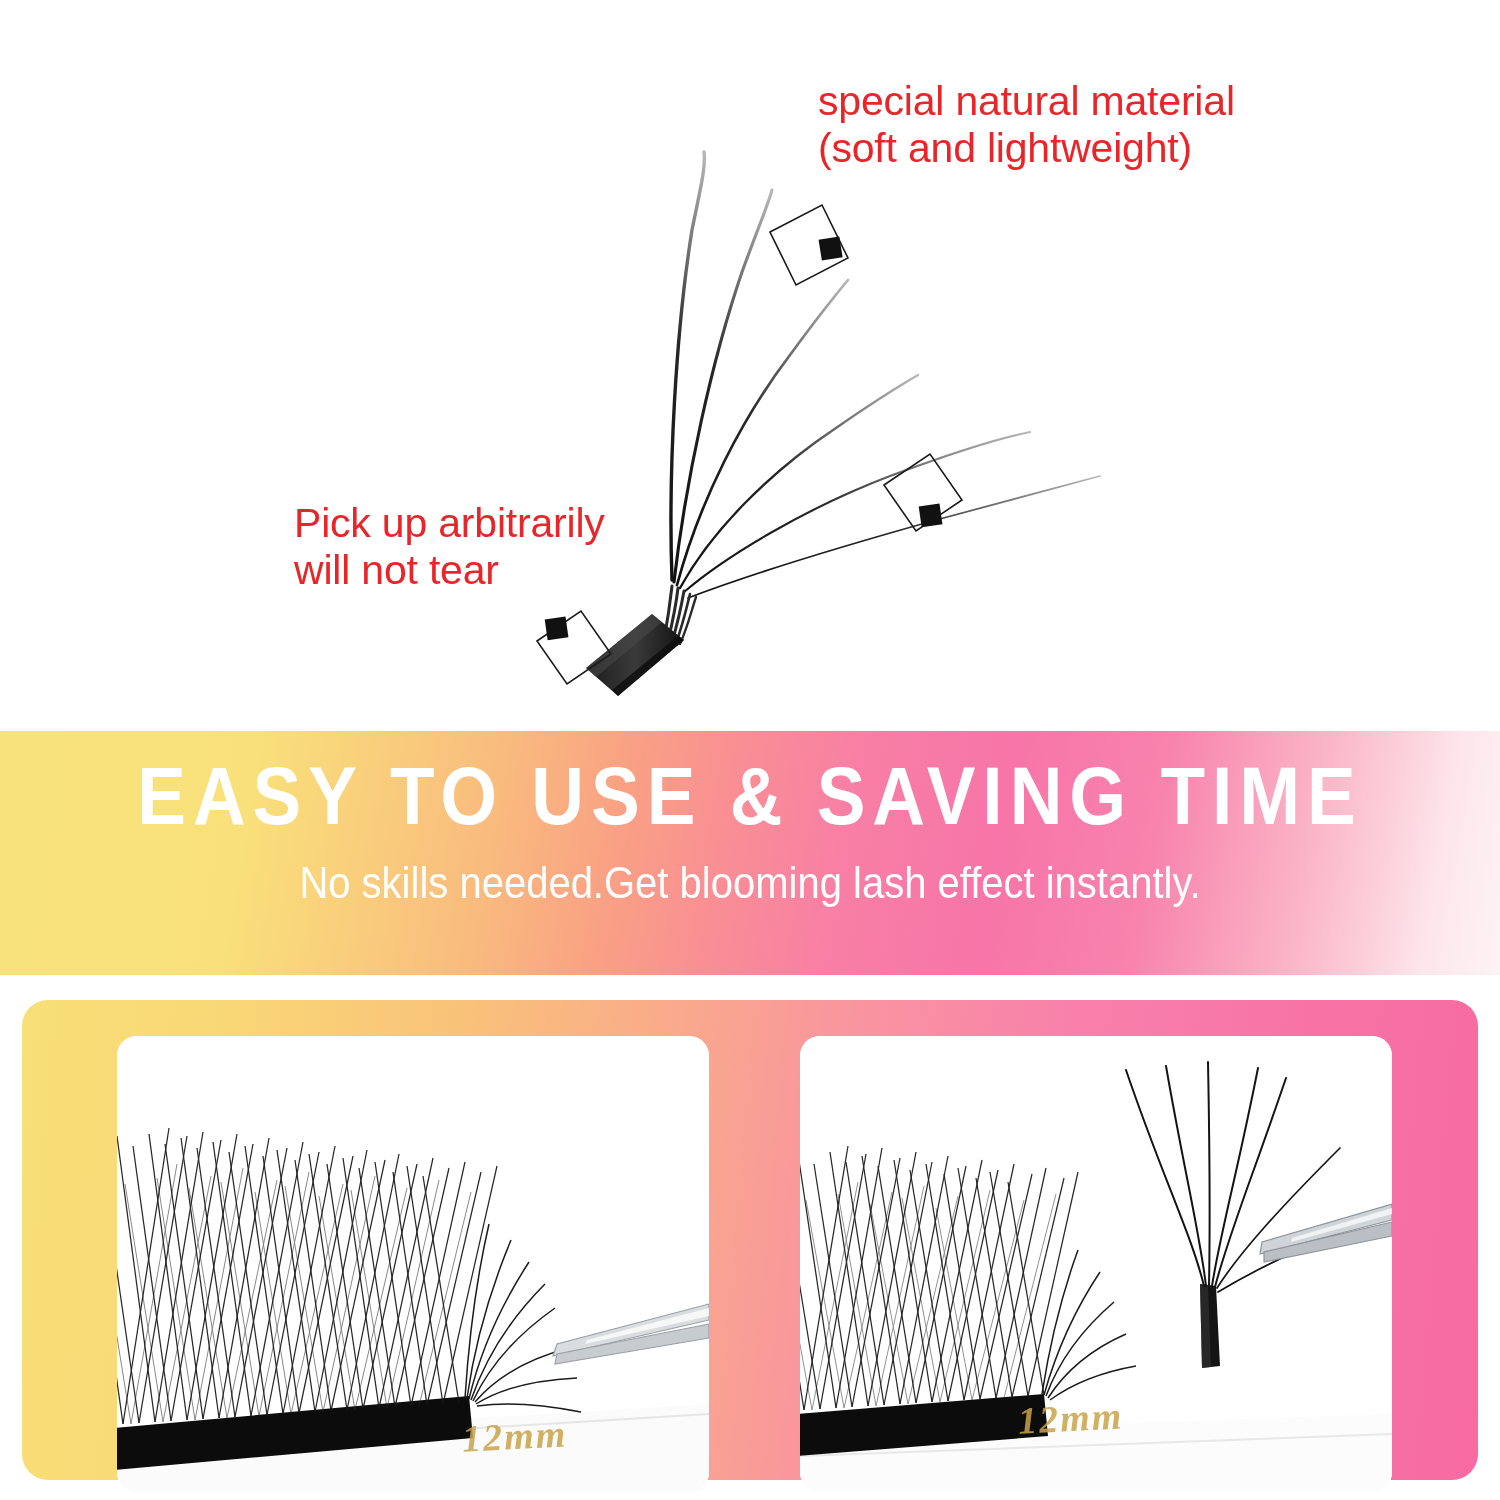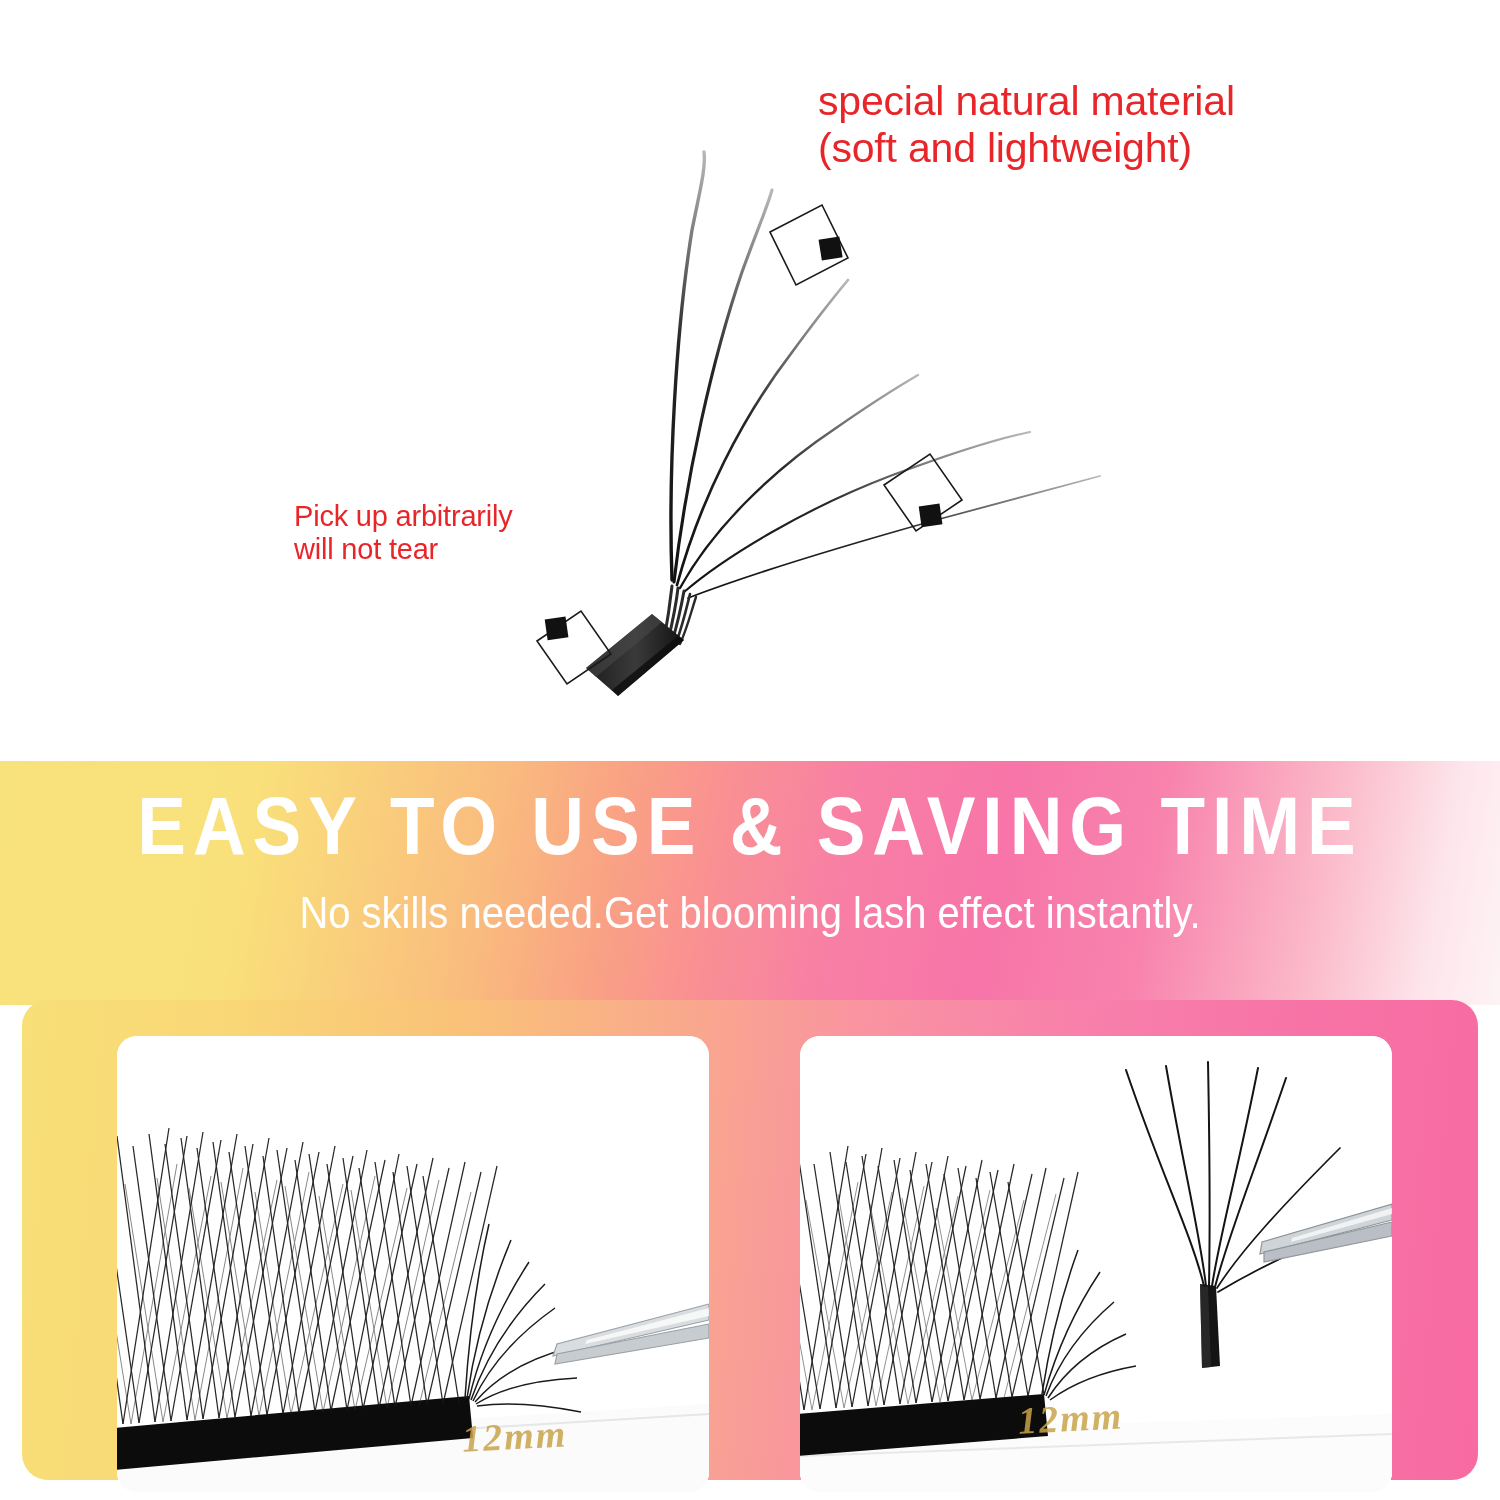--- a/index.html
+++ b/index.html
@@ -42,33 +42,33 @@
     letter-spacing: -0.2px;
   }
   #callout-material {
     left: 818px;
     top: 78px;
     font-size: 41px;
   }
   #callout-pickup {
     left: 294px;
     top: 500px;
-    font-size: 29px;
+    font-size: 41px;
   }
   #callout-pattern {
     left: 862px;
     top: 578px;
     font-size: 41px;
   }
 
   
   #banner-section {
     position: absolute;
     left: 0;
-    top: 761px;
+    top: 731px;
     width: 1500px;
     height: 244px;
     background: linear-gradient(
       100deg,
       #f8e27c 0%,
       #f9e07a 17%,
       #f9bb7e 33%,
       #f9a184 41%,
       #f98f94 48%,
       #f87fa5 56%,

